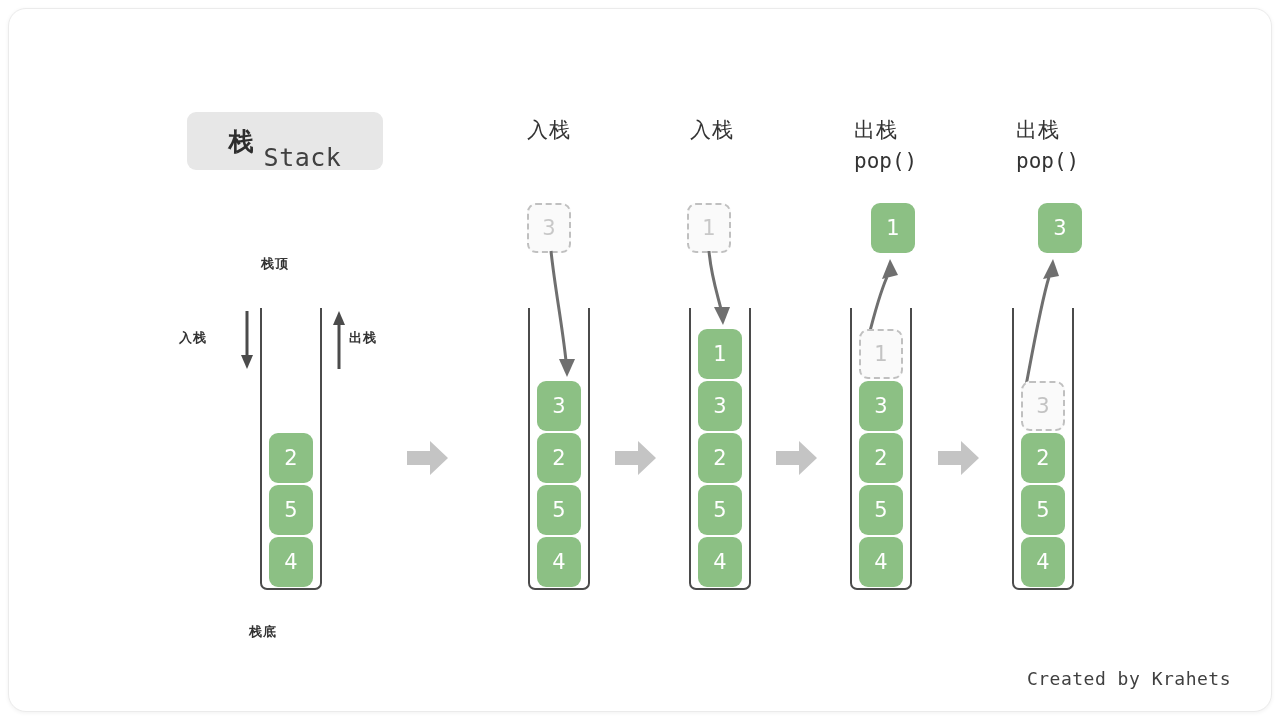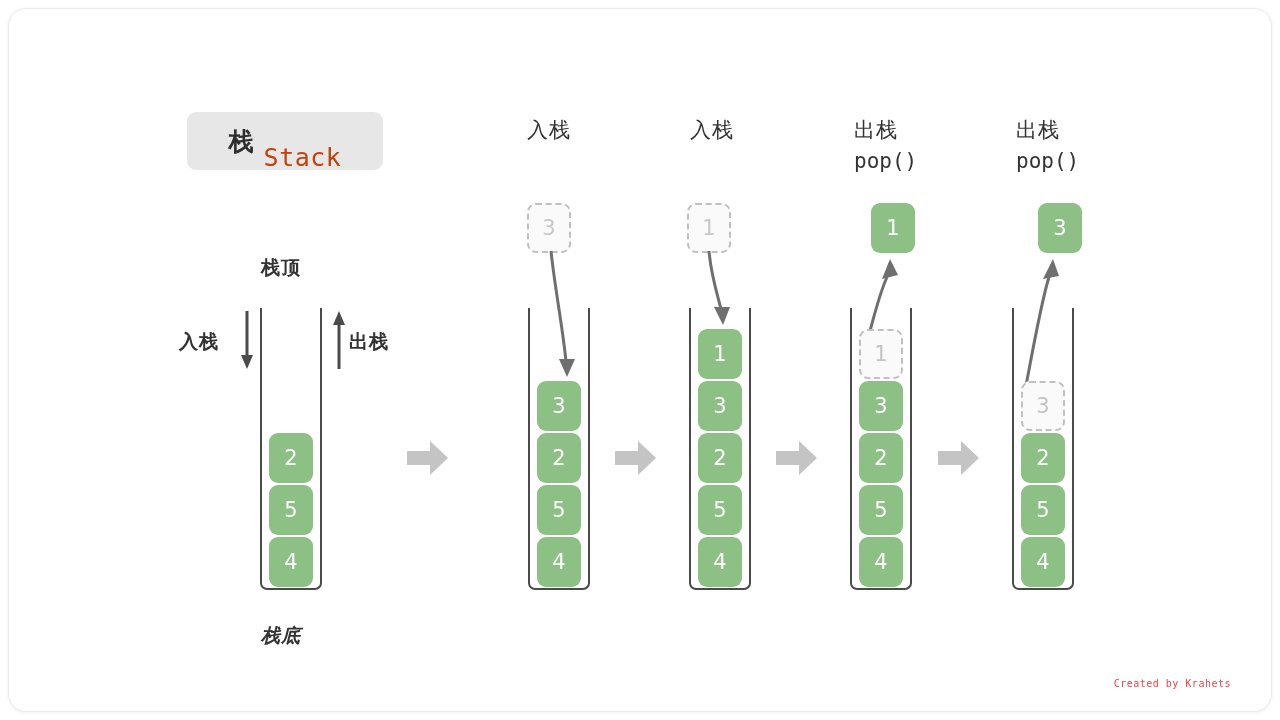--- a/index.html
+++ b/index.html
@@ -42,21 +42,21 @@
   #title-badge .t-cn {
     font-family: "DejaVu Sans", sans-serif;
     font-size: 25px;
     font-weight: bold;
     color: #2e2e2e;
     letter-spacing: 1px;
   }
   #title-badge .t-en {
     font-family: "DejaVu Sans Mono", monospace;
     font-size: 25px;
-    color: #c2410c;
+    color: #404040;
     margin-left: 9px;
     letter-spacing: 0.5px;
     margin-top: 32px;
   }
 
   
   .op-head {
     width: 170px;
     text-align: left;
   }
@@ -142,34 +142,34 @@
   .float-cell.solid { background: #8cc084; color: #ffffff; }
   .float-cell.ghost {
     background: #fafafa;
     border: 2px dashed #c0c0c0;
     color: #c8c8c8;
   }
 
   
   .label-cn {
     font-family: "DejaVu Sans", sans-serif;
-    font-size: 19px;
+    font-size: 13px;
     font-weight: bold;
     color: #333333;
     letter-spacing: 1px;
     white-space: nowrap;
   }
 
   
   #footer {
     right: 40px;
     bottom: 22px;
     font-family: "DejaVu Sans Mono", monospace;
-    font-size: 10px;
-    color: #ef4444;
+    font-size: 18px;
+    color: #404040;
     letter-spacing: 0.5px;
   }
 
   svg { display: block; }
 </style>
 </head>
 <body>
 
 <div id="canvas">
 
@@ -184,21 +184,21 @@
       <div class="cells">
         <div class="cell solid">4</div>
         <div class="cell solid">5</div>
         <div class="cell solid">2</div>
       </div>
     </div>
   </div>
 
   <div class="abs label-cn" style="left:252px; top:246px;">栈顶</div>
 
-  <div class="abs label-cn" style="left:252px; top:614px;font-style:italic;">栈底</div>
+  <div class="abs label-cn" style="left:240px; top:614px;">栈底</div>
 
   <div class="abs label-cn" style="left:170px; top:320px;">入栈</div>
   <div class="abs" style="left:228px; top:300px;">
     <svg width="20" height="62" viewBox="0 0 20 62">
       <line x1="10" y1="2" x2="10" y2="50" stroke="#4b4b4b" stroke-width="3"></line>
       <polygon points="10,60 4,46 16,46" fill="#4b4b4b"></polygon>
     </svg>
   </div>
 
   <div class="abs label-cn" style="left:340px; top:320px;">出栈</div>

